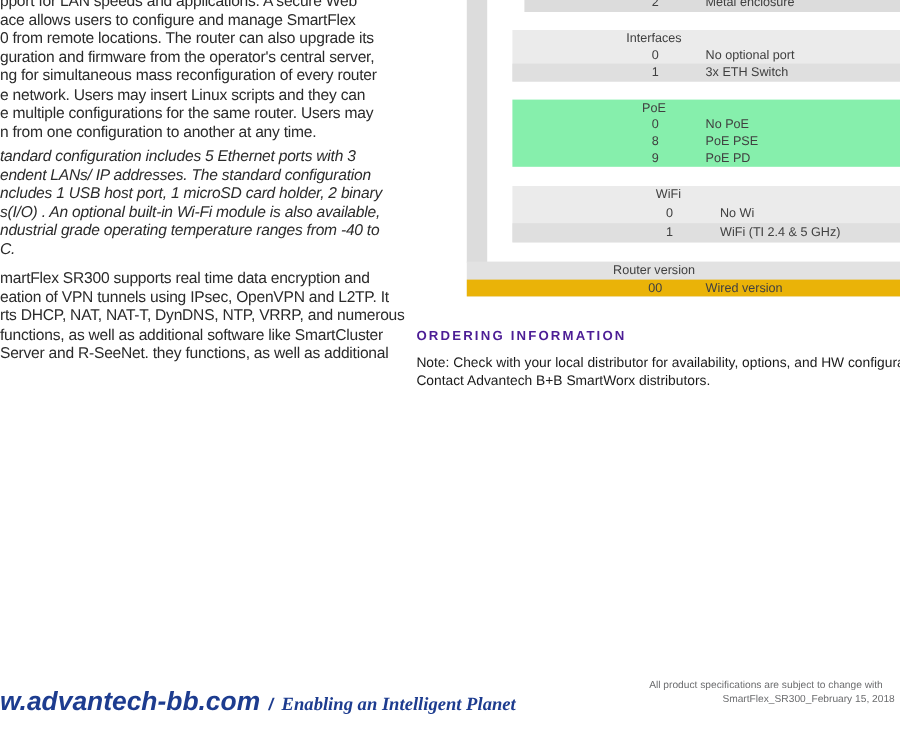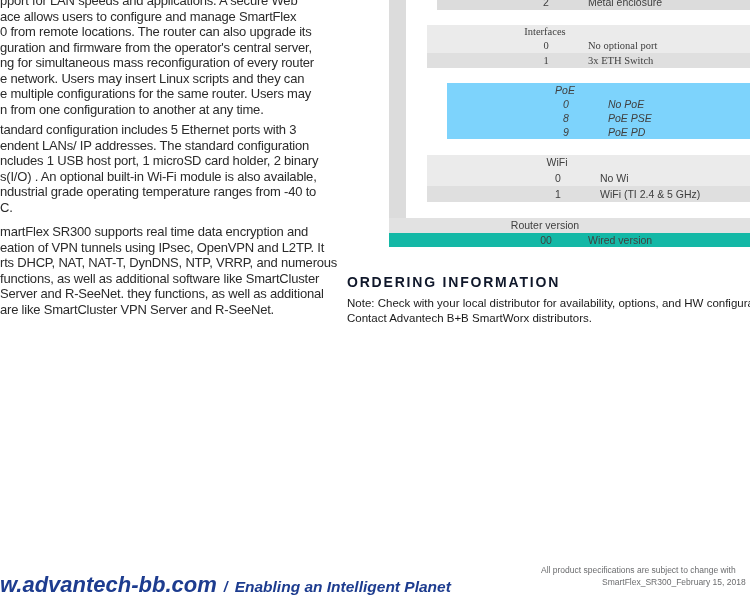--- a/index.html
+++ b/index.html
@@ -9,69 +9,69 @@
     font-family:"Liberation Sans", sans-serif;
   }
 
   
   .bodycol{position:absolute; left:0; color:#2b2b2b;}
   .bodycol .tl{
     white-space:nowrap; font-size:13px; line-height:15.5px;
     letter-spacing:-0.2px;
   }
   #para1{top:-7px;}
-  #para2{top:122px;}
+  #para2{top:122px;font-style:italic;}
   #para3{top:224px;}
 
   
   .section{position:absolute; right:0; color:#404040; font-size:10.5px;}
   .connector{position:absolute; background:#dcdcdc;}
   #conn-router{left:389px; top:0; width:17px; height:219px;}
 
   .sec-metal      {left:437px; top:-5px;  background:#dcdcdc; --head:0px;  --code:79px;  --val:151px;}
-  .sec-interfaces {left:427px; top:25px;  background:#ebebeb;font-family:Liberation Serif, serif; --head:53px; --code:89px;  --val:161px;}
-  .sec-poe        {left:447px; top:83px;  background:#7dd3fc;font-style:italic; --head:53px; --code:89px;  --val:161px;}
+  .sec-interfaces {left:427px; top:25px;  background:#ebebeb; --head:53px; --code:89px;  --val:161px;}
+  .sec-poe        {left:427px; top:83px;  background:#86efac; --head:53px; --code:89px;  --val:161px;}
   .sec-wifi       {left:415px; top:155px; background:#ebebeb;margin-left:12px; --head:65px; --code:101px; --val:173px;}
   .sec-router     {left:389px; top:218px; background:#e2e2e2; --head:91px; --code:127px; --val:199px;}
 
   .hrow,.trow{position:relative;}
   .h14{height:14px; line-height:14px;}
   .h15{height:15px; line-height:15px;}
   .h16{height:16px; line-height:16px;}
   .trow.dark{background:#dfdfdf;}
-  .trow.darker{background:#14b8a6;}
+  .trow.darker{background:#eab308;}
   .shead{position:absolute; left:var(--head); width:130px; text-align:center;}
   .code{position:absolute; left:var(--code); width:60px; text-align:center;}
   .val{position:absolute; left:var(--val); white-space:nowrap;}
 
   
   #ordering-heading{
     position:absolute; left:347px; top:274px;
-    font-size:14px; font-weight:bold; letter-spacing:1.8px;
-    color:#0f172a; white-space:nowrap;
+    font-size:11px; font-weight:bold; letter-spacing:1.8px;
+    color:#4c1d95; white-space:nowrap;
   }
   #ordering-note{
     position:absolute; left:347px; top:296px;
     font-size:11.5px; line-height:15px; color:#1a1a1a;
   }
   #ordering-note .tl{white-space:nowrap;}
 
   
   #footer-left{
     position:absolute; left:0; top:572px; white-space:nowrap; color:#1d3c8f;
   }
   #footer-left .site{
     font-family:"Liberation Sans", sans-serif;
     font-weight:bold; font-style:italic; font-size:22px;
   }
   #footer-left .sep{
     font-style:italic; font-weight:bold; font-size:14px; margin:0 7px;
   }
   #footer-left .tagline{
-    font-family:Liberation Sans, sans-serif;
+    font-family:Liberation Serif, serif;
     font-style:italic; font-weight:bold; font-size:15.5px;
   }
   .disclaimer{
     position:absolute; white-space:nowrap;
     font-size:8.5px; color:#6b6c6e; line-height:11px;
   }
   #disclaimer-1{left:541px; top:565px;}
   #disclaimer-2{left:602px; top:577px;}
 </style>
 </head>
@@ -98,21 +98,20 @@
     <div class="tl">ndustrial grade operating temperature ranges from -40 to</div>
     <div class="tl">C.</div>
   </div>
 
   <div id="para3" class="bodycol">
     <div class="tl">martFlex SR300 supports real time data encryption and</div>
     <div class="tl">eation of VPN tunnels using IPsec, OpenVPN and L2TP. It</div>
     <div class="tl">rts DHCP, NAT, NAT-T, DynDNS, NTP, VRRP, and numerous</div>
     <div class="tl">functions, as well as additional software like SmartCluster</div>
     <div class="tl">Server and R-SeeNet. they functions, as well as additional</div>
-    <div class="tl">are like SmartCluster VPN Server and R-SeeNet.</div>
   </div>
 
   <div id="conn-router" class="connector"></div>
 
   <div class="section sec-metal">
     <div class="trow h15">
       <span class="code">2</span>
       <span class="val">Metal enclosure</span>
     </div>
   </div>

